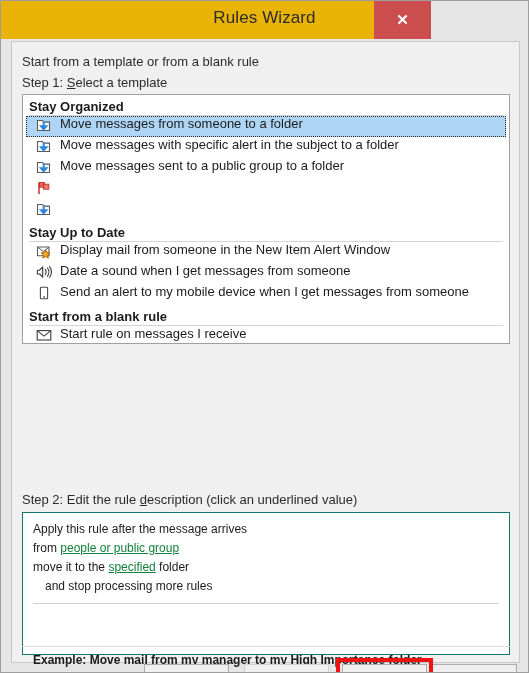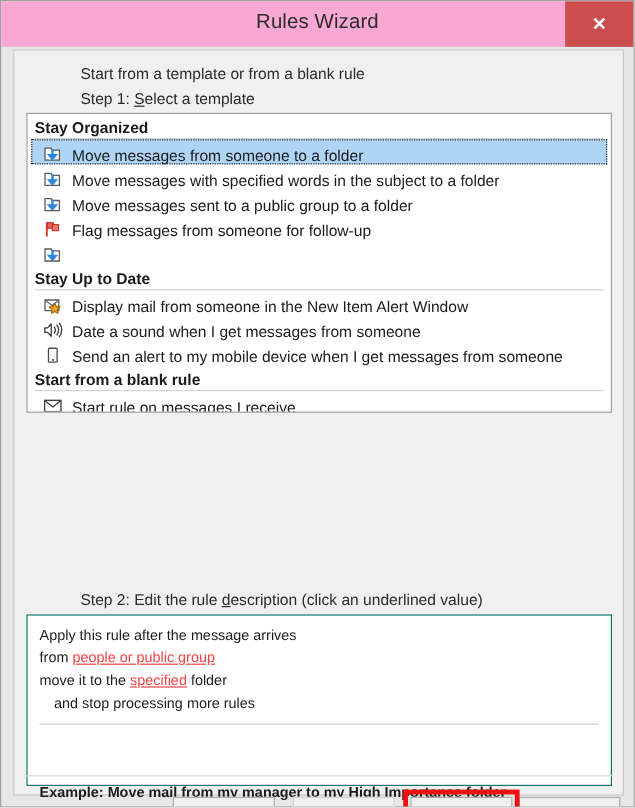--- a/index.html
+++ b/index.html
@@ -18,23 +18,23 @@
     box-sizing: border-box;
     background: #e6e6e6;
     border: 1px solid #9e9e9e;
     overflow: hidden;
   }
 
   
   #titlebar {
     position: absolute;
     left: 0; top: 0;
-    width: 527px;
+    width: 430px;
     height: 38px;
-    background: #f9a8d4;
+    background: #eab308;
   }
   #title-text {
     position: absolute;
     left: 0; top: 7px;
     width: 527px;
     text-align: center;
     font-size: 17px;
     color: #2b2b2b;
     letter-spacing: .1px;
   }
@@ -64,21 +64,20 @@
     box-sizing: border-box;
     background: #f0f0f0;
     border: 1px solid #c8c8c8;
   }
 
   .lbl {
     position: absolute;
     font-size: 13px;
     color: #2b2b2b;
     white-space: nowrap;
-    margin-left: 45px;
   }
   .u { text-decoration: underline; }
 
   
   #templates-listbox {
     position: absolute;
     left: 10px;
     top: 52px;
     width: 488px;
     height: 250px;
@@ -99,21 +98,21 @@
     content: "";
     position: absolute;
     left: 6px; right: 6px;
     bottom: 0;
     height: 1px;
     background: #d4d4d4;
   }
   .row {
     position: relative;
     display: flex;
-    align-items: flex-end;
+    align-items: flex-start;
     height: 21px;
     margin: 0 3px;
     padding-left: 8px;
     font-size: 13px;
     color: #1b1b1b;
     cursor: default;
   }
   .row.selected {
     background: #aed5f5;
     outline: 1px dotted #2b2b2b;
@@ -140,21 +139,21 @@
     box-sizing: border-box;
     background: #ffffff;
     border: 1px solid #0f766e;
     padding: 7px 10px 0 10px;
     font-size: 12px;
     color: #1b1b1b;
     line-height: 19px;
   }
   #rule-description-box .indent { padding-left: 12px; }
   .link {
-    color: #ef4444;
+    color: #15803d;
     text-decoration: underline;
     cursor: pointer;
   }
   #desc-divider {
     margin: 7px 0 6px 0;
     height: 1px;
     background: #cfcfcf;
   }
   #desc-example { font-weight: bold; margin-top: 47px; }
 
@@ -228,40 +227,39 @@
           </span>
           <span class="txt">Move messages from someone to a folder</span>
         </div>
         <div class="row">
           <span class="ico">
             <svg width="18" height="16" viewBox="0 0 18 16">
               <path d="M2.5 3.5 h5 l1.2 1.6 h5.8 v8.4 h-12 z" fill="#ffffff" stroke="#5a5a5a" stroke-width="1.1"></path>
               <path d="M8.7 4.4 v5.6 M8.7 12.3 l-2.6 -3 h5.2 z" fill="#2f87d8" stroke="#2f87d8" stroke-width="2"></path>
             </svg>
           </span>
-          <span class="txt">Move messages with specified words in the subject to a folder</span>
+          <span class="txt">Move messages with specific alert in the subject to a folder</span>
         </div>
         <div class="row">
           <span class="ico">
             <svg width="18" height="16" viewBox="0 0 18 16">
               <path d="M2.5 3.5 h5 l1.2 1.6 h5.8 v8.4 h-12 z" fill="#ffffff" stroke="#5a5a5a" stroke-width="1.1"></path>
               <path d="M8.7 4.4 v5.6 M8.7 12.3 l-2.6 -3 h5.2 z" fill="#2f87d8" stroke="#2f87d8" stroke-width="2"></path>
             </svg>
           </span>
           <span class="txt">Move messages sent to a public group to a folder</span>
         </div>
         <div class="row">
           <span class="ico">
             <svg width="18" height="16" viewBox="0 0 18 16">
               <path d="M4 2.5 v11.5" stroke="#d23a2e" stroke-width="1.6" fill="none"></path>
               <rect x="4.4" y="2.6" width="5" height="4.6" fill="#e8645a" stroke="#c02a20" stroke-width="0.9"></rect>
               <rect x="8.6" y="4.2" width="5.2" height="5" fill="#f07a70" stroke="#c02a20" stroke-width="0.9"></rect>
             </svg>
           </span>
-          <span class="txt">Flag messages from someone for follow-up</span>
         </div>
         <div class="row">
           <span class="ico">
             <svg width="18" height="16" viewBox="0 0 18 16">
               <path d="M2.5 3.5 h5 l1.2 1.6 h5.8 v8.4 h-12 z" fill="#ffffff" stroke="#5a5a5a" stroke-width="1.1"></path>
               <path d="M8.7 4.4 v5.6 M8.7 12.3 l-2.6 -3 h5.2 z" fill="#2f87d8" stroke="#2f87d8" stroke-width="2"></path>
             </svg>
           </span>
         </div>
         <div class="cat">Stay Up to Date</div>

